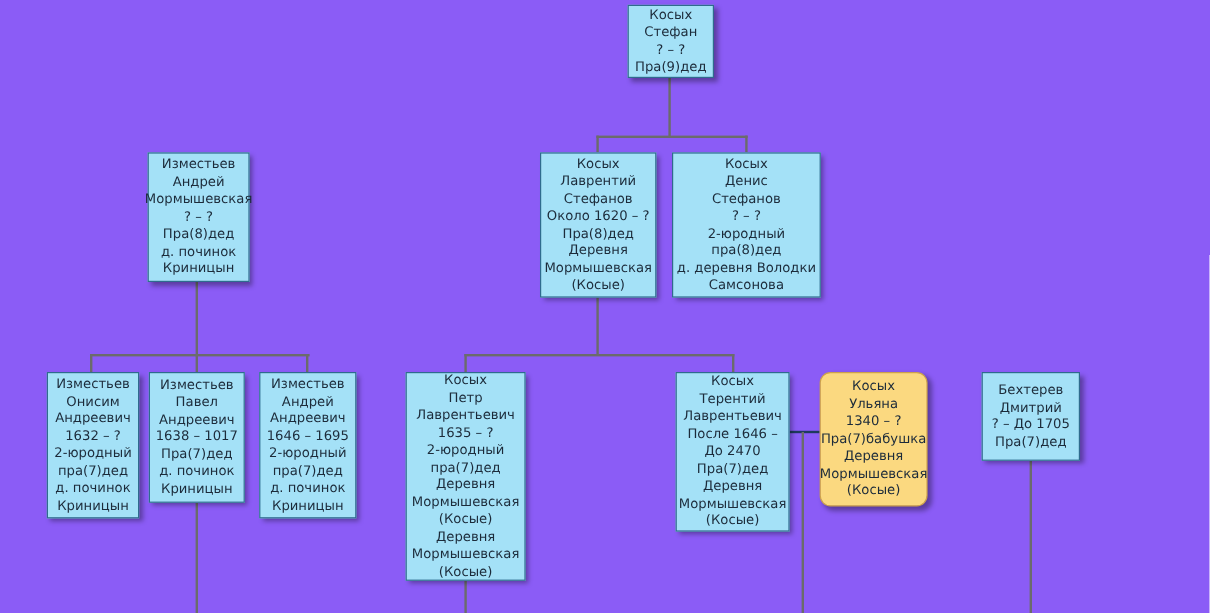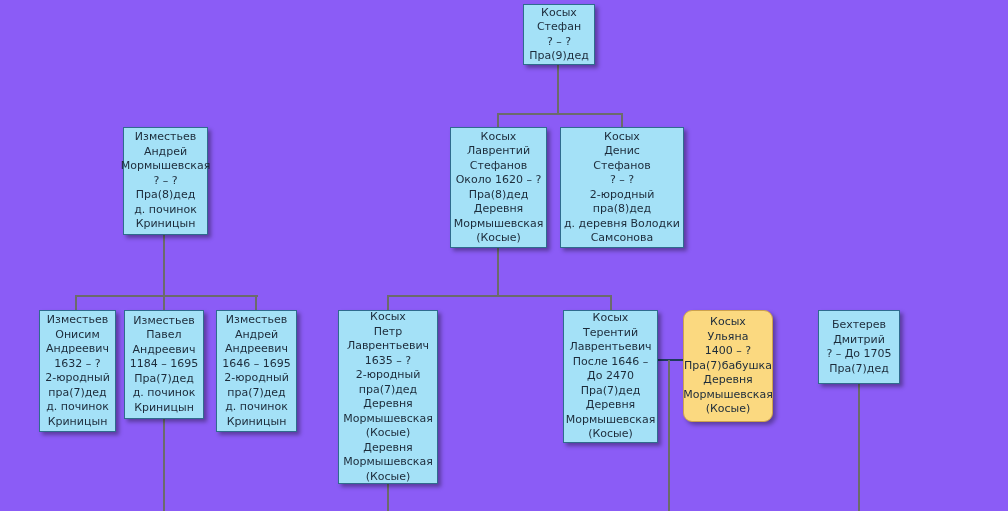--- a/index.html
+++ b/index.html
@@ -85,21 +85,21 @@
       <span class="ln">1632 – ?</span>
       <span class="ln it">2-юродный</span>
       <span class="ln it">пра(7)дед</span>
       <span class="ln">д. починок</span>
       <span class="ln">Криницын</span>
     </div>
     <div class="node person" style="left: 124px; top: 310px; width: 80px; height: 109px;">
       <span class="ln">Изместьев</span>
       <span class="ln">Павел</span>
       <span class="ln">Андреевич</span>
-      <span class="ln">1184 – 1695</span>
+      <span class="ln">1638 – 1017</span>
       <span class="ln it">Пра(7)дед</span>
       <span class="ln">д. починок</span>
       <span class="ln">Криницын</span>
     </div>
     <div class="node person" style="left: 216px; top: 310px; width: 81px; height: 122px;">
       <span class="ln">Изместьев</span>
       <span class="ln">Андрей</span>
       <span class="ln">Андреевич</span>
       <span class="ln">1646 – 1695</span>
       <span class="ln it">2-юродный</span>
@@ -128,21 +128,21 @@
       <span class="ln">После 1646 –</span>
       <span class="ln">До 2470</span>
       <span class="ln it">Пра(7)дед</span>
       <span class="ln">Деревня</span>
       <span class="ln">Мормышевская</span>
       <span class="ln">(Косые)</span>
     </div>
     <div class="node spouse" style="left: 683px; top: 310px; width: 90px; height: 112px;">
       <span class="ln">Косых</span>
       <span class="ln">Ульяна</span>
-      <span class="ln">1400 – ?</span>
+      <span class="ln">1340 – ?</span>
       <span class="ln it">Пра(7)бабушка</span>
       <span class="ln">Деревня</span>
       <span class="ln">Мормышевская</span>
       <span class="ln">(Косые)</span>
     </div>
     <div class="node person" style="left: 818px; top: 310px; width: 82px; height: 74px;">
       <span class="ln">Бехтерев</span>
       <span class="ln">Дмитрий</span>
       <span class="ln">? – До 1705</span>
       <span class="ln it">Пра(7)дед</span>

